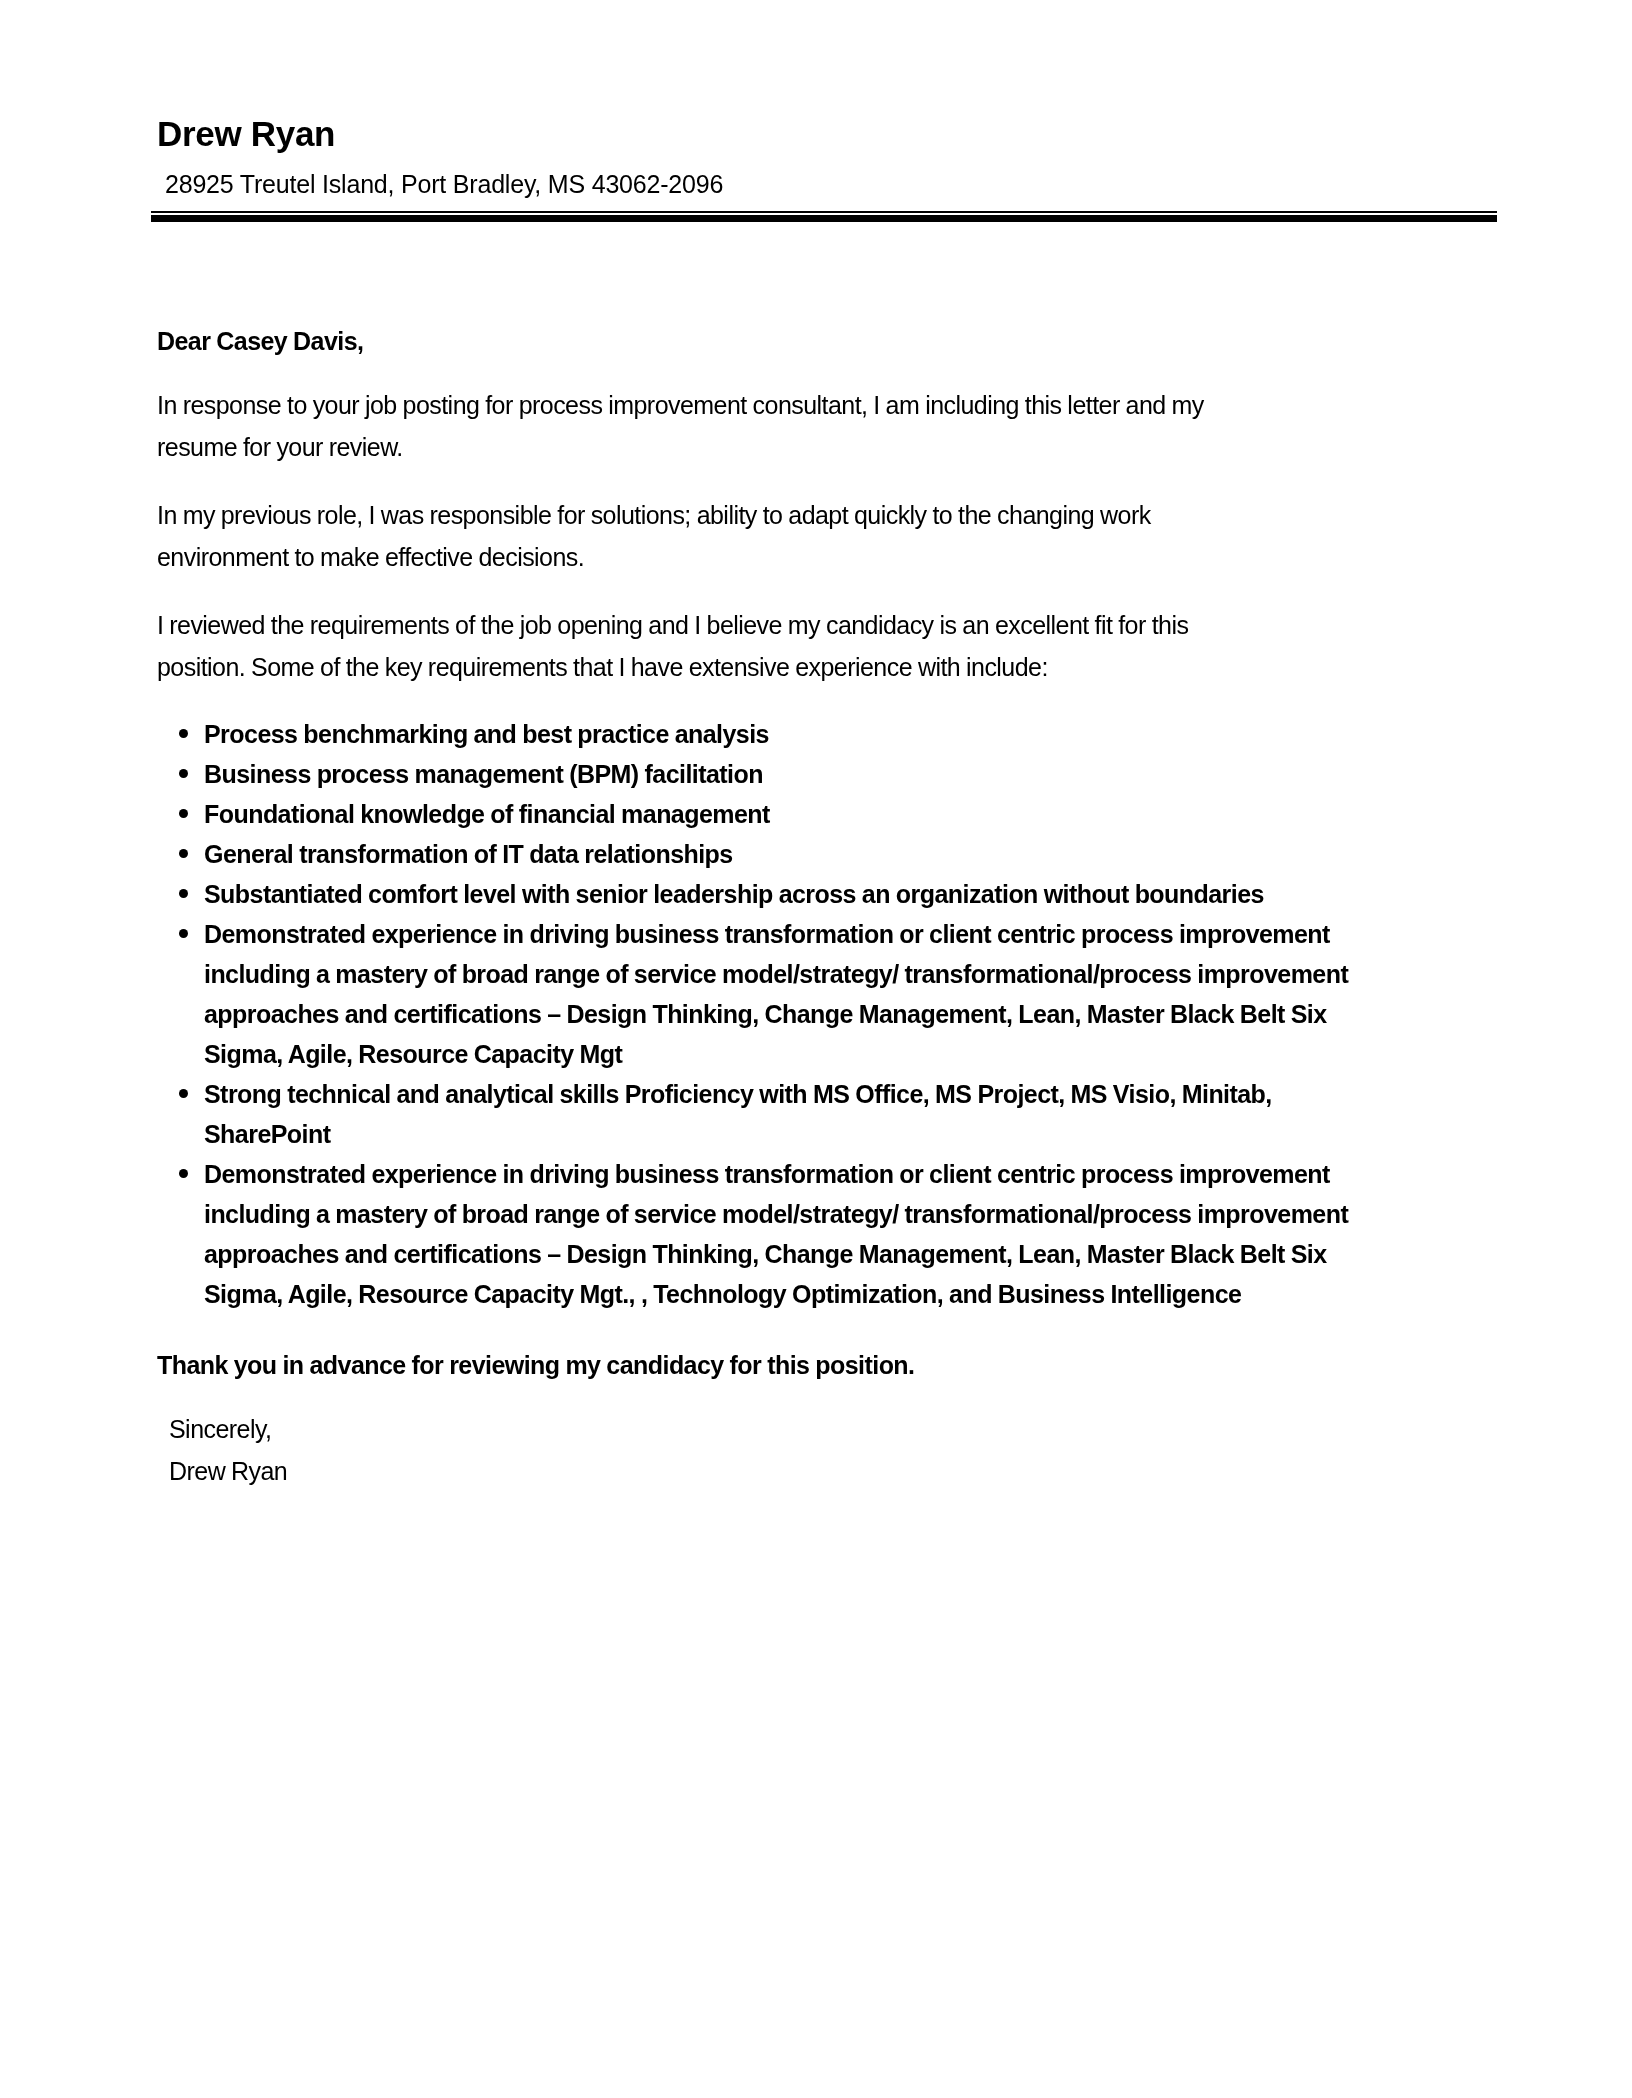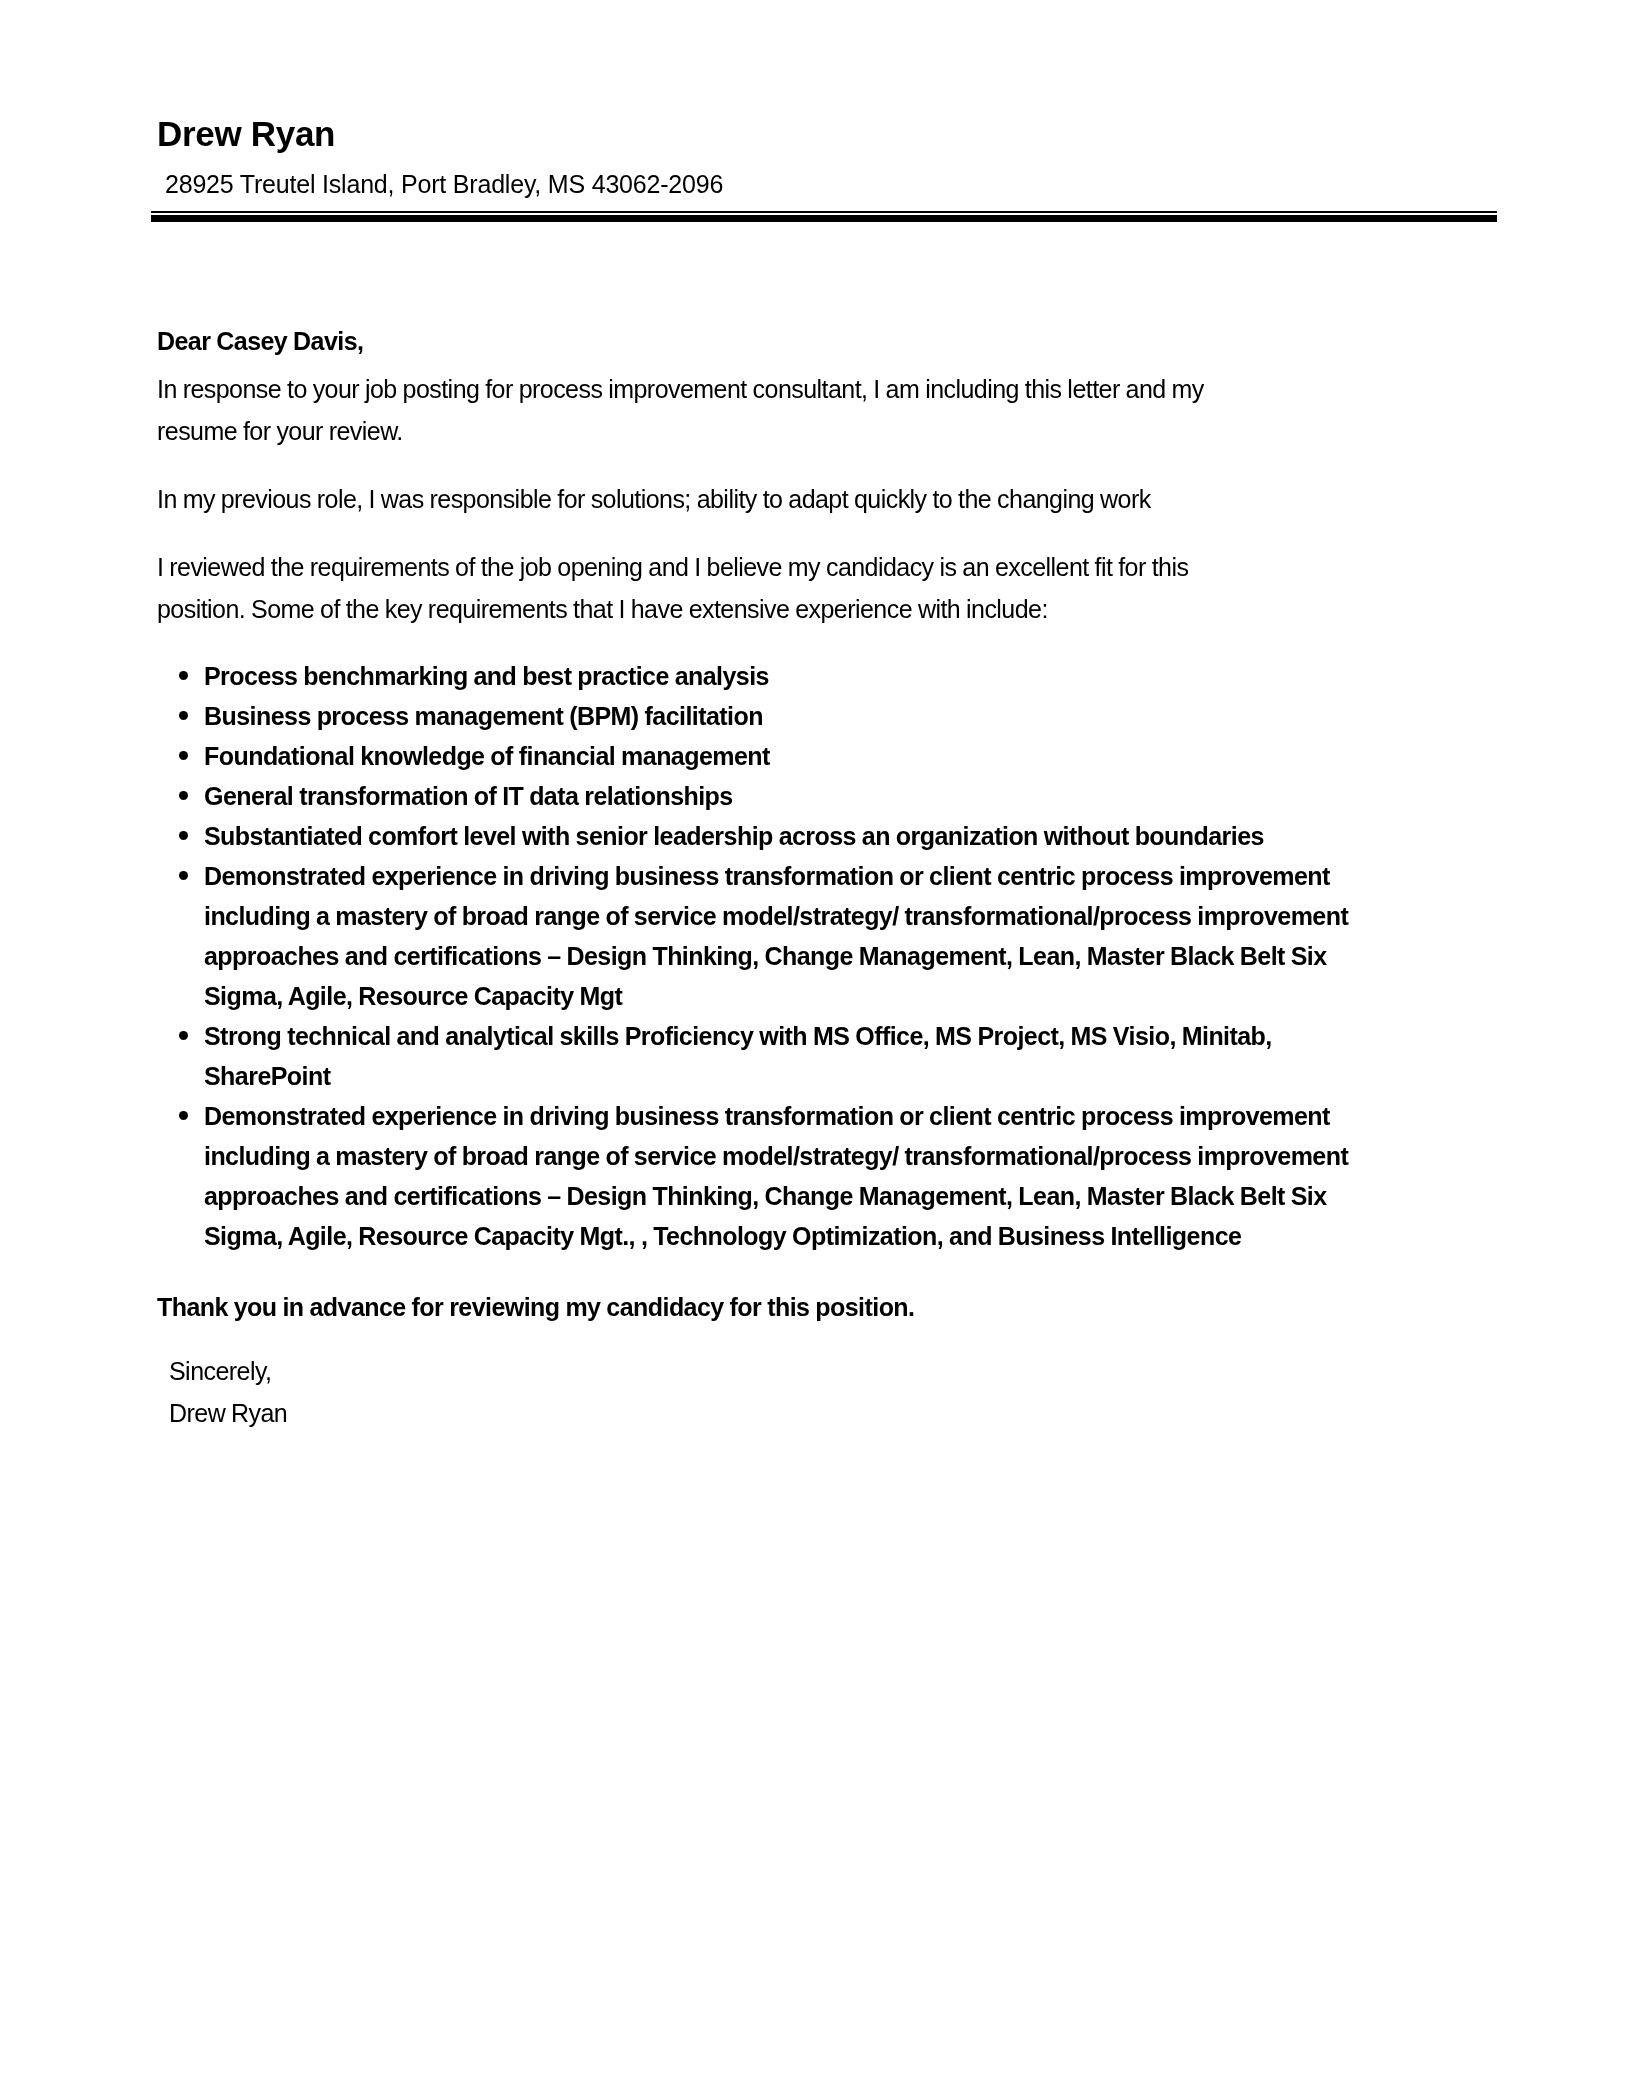--- a/index.html
+++ b/index.html
@@ -67,21 +67,21 @@
       left: 149px;
       top: 320px;
       width: 1340px;
       font-size: 25px;
       letter-spacing: -0.55px;
       word-spacing: -0.5px;
     }
     .salutation {
       font-weight: bold;
       line-height: 42px;
-      margin: 0 0 6px 0;
+      margin: 0 0 22px 0;
     }
     .para {
       line-height: 42px;
       margin: 0 0 26px 0;
     }
     .para .ln { display: block; white-space: nowrap; }
     ul.reqs {
       list-style: none;
       margin: 0 0 30px 0;
       padding: 0;
@@ -131,20 +131,21 @@
   <div class="body">
     <p class="salutation">Dear Casey Davis,</p>
 
     <p class="para">
       <span class="ln">In response to your job posting for process improvement consultant, I am including this letter and my</span>
       <span class="ln">resume for your review.</span>
     </p>
 
     <p class="para">
       <span class="ln">In my previous role, I was responsible for solutions; ability to adapt quickly to the changing work</span>
+      <span class="ln">environment to make effective decisions.</span>
     </p>
 
     <p class="para">
       <span class="ln">I reviewed the requirements of the job opening and I believe my candidacy is an excellent fit for this</span>
       <span class="ln">position. Some of the key requirements that I have extensive experience with include:</span>
     </p>
 
     <ul class="reqs">
       <li>
         <span class="bullet"></span>

